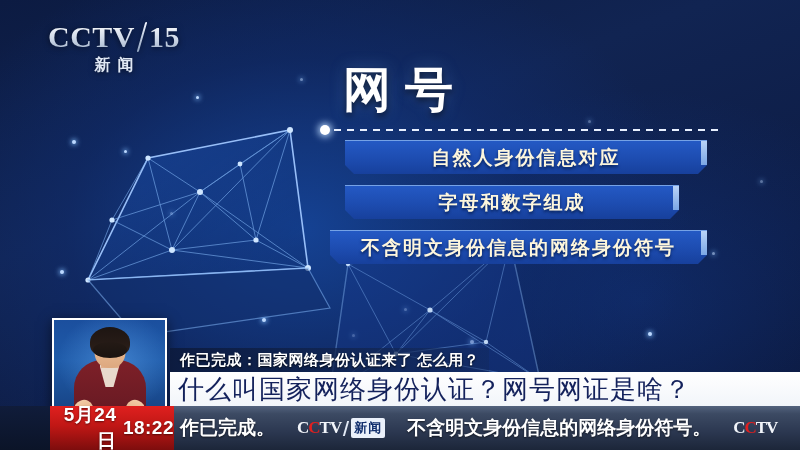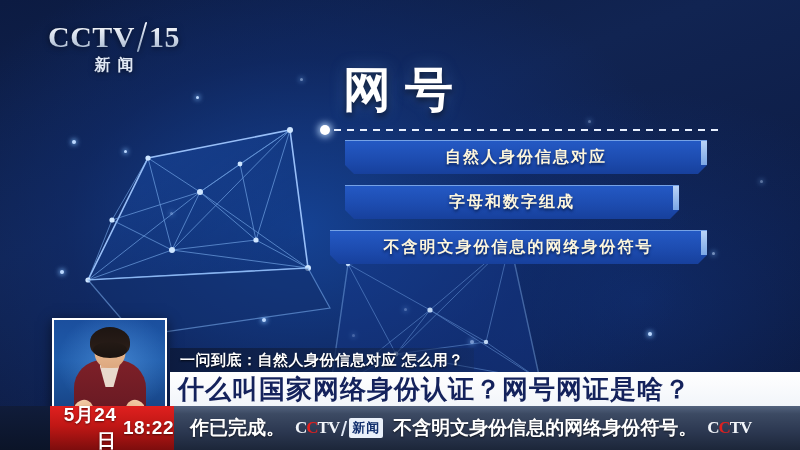--- a/index.html
+++ b/index.html
@@ -57,21 +57,21 @@
      background:repeating-linear-gradient(90deg,#e8f0ff 0px,#e8f0ff 7px,transparent 7px,transparent 13px); }
 
   
   .boxes { position:absolute; left:0; top:140px; width:800px; }
   .info-box { position:relative; height:34px; margin-bottom:11px;
               display:flex; align-items:center; justify-content:center;
               background:linear-gradient(180deg,#2459c4 0%,#1d4cb0 55%,#17409c 100%);
               clip-path:polygon(0 0, 100% 0, 100% calc(100% - 9px), calc(100% - 9px) 100%, 9px 100%, 0 calc(100% - 9px));
               box-shadow:0 3px 10px rgba(0,0,0,.45);
               border-top:1px solid rgba(150,195,255,.75); }
-  .info-box .txt { font-size:16px; font-weight:bold; color:#fdf6dd; letter-spacing:2px;
+  .info-box .txt { font-size:19px; font-weight:bold; color:#fdf6dd; letter-spacing:2px;
                    text-shadow:0 2px 3px rgba(0,20,60,.75); white-space:nowrap; }
   .info-box .edge { position:absolute; right:0; top:0; bottom:9px; width:6px;
                     background:linear-gradient(180deg,#b9d3f7,#7ba7e6); }
   .box1 { margin-left:345px; width:362px; }
   .box2 { margin-left:345px; width:334px; }
   .box3 { margin-left:330px; width:377px; }
 
   
   .anchor-inset { position:absolute; left:52px; top:318px; width:115px; height:104px;
      border:2px solid #ffffff; overflow:hidden;
@@ -104,34 +104,34 @@
   
   .sub-banner { position:absolute; left:170px; top:348px; height:24px;
      padding:0 10px; display:flex; align-items:center;
      background:linear-gradient(90deg,rgba(12,26,60,.88) 0%, rgba(18,38,82,.72) 70%, rgba(18,38,82,.30) 100%); }
   .sub-banner .txt { font-size:15px; font-weight:bold; color:#ffffff; letter-spacing:.5px;
      white-space:nowrap; text-shadow:0 1px 2px rgba(0,0,0,.8); }
 
   .main-banner { position:absolute; left:170px; top:372px; right:0; height:34px;
      background:linear-gradient(180deg,#ffffff 0%,#f2f5fa 100%);
      display:flex; align-items:center; padding-left:8px; }
-  .main-banner .txt { font-size:26px; font-weight:bold; color:#14225c;
+  .main-banner .txt { font-size:26px; font-weight:normal; color:#14225c;
      letter-spacing:1px; white-space:nowrap; }
 
   
   .ticker { position:absolute; left:0; bottom:0; width:800px; height:44px;
      background:linear-gradient(180deg,#53627d 0%,#3c4a63 18%,#2b3750 60%,#1c2639 100%);
      display:flex; align-items:stretch; }
   .ticker-left-pad { width:50px; background:linear-gradient(180deg,#101c3a,#0b1428); }
   .ticker-date { width:124px; display:flex; align-items:center; justify-content:center;
      background:linear-gradient(180deg,#e0201f 0%,#c01715 45%,#7d0d0d 100%);
      color:#ffffff; font-size:19px; font-weight:bold; letter-spacing:.5px;
      text-shadow:0 1px 2px rgba(0,0,0,.5);text-align:right; }
   .ticker-scroll { flex:1; display:flex; align-items:center; overflow:hidden;
-     padding-left:16px; gap:10px;text-align:right; }
+     padding-left:6px; gap:22px;text-align:right; }
   .ticker-scroll .seg { font-size:19px; font-weight:bold; color:#ffffff;
      white-space:nowrap; text-shadow:0 1px 2px rgba(0,0,0,.6); }
   .mini-logo { display:inline-flex; align-items:center; gap:3px; flex:none; }
   .mini-cctv { font-family:"Liberation Serif","DejaVu Serif",serif; font-weight:bold;
      font-size:17px; color:#f2f5fa; letter-spacing:-1px; }
   .mini-cctv .red { color:#e0201f; }
   .mini-news { font-size:13px; font-weight:bold; color:#13306e; background:#eaf0fa;
      padding:1px 3px; border-radius:2px; letter-spacing:1px; }
   .mini-slash { display:inline-block; width:2px; height:15px; background:#e3eaf6;
      transform:skewX(-16deg); margin:0 1px; }
@@ -259,21 +259,21 @@
     <div class="anchor-body"></div>
     <div class="anchor-collar"></div>
     <div class="anchor-neck"></div>
     <div class="anchor-head"></div>
     <div class="anchor-hair"></div>
     <div class="hand l"></div>
     <div class="hand r"></div>
   </div>
 
   <div class="sub-banner">
-    <span class="txt">一问到底：自然人身份信息对应 怎么用？</span>
+    <span class="txt">作已完成：国家网络身份认证来了 怎么用？</span>
   </div>
 
   <div class="main-banner">
     <span class="txt">什么叫国家网络身份认证？网号网证是啥？</span>
   </div>
 
   <div class="ticker">
     <div class="ticker-left-pad"></div>
     <div class="ticker-date">
       <span>5月24日</span>

